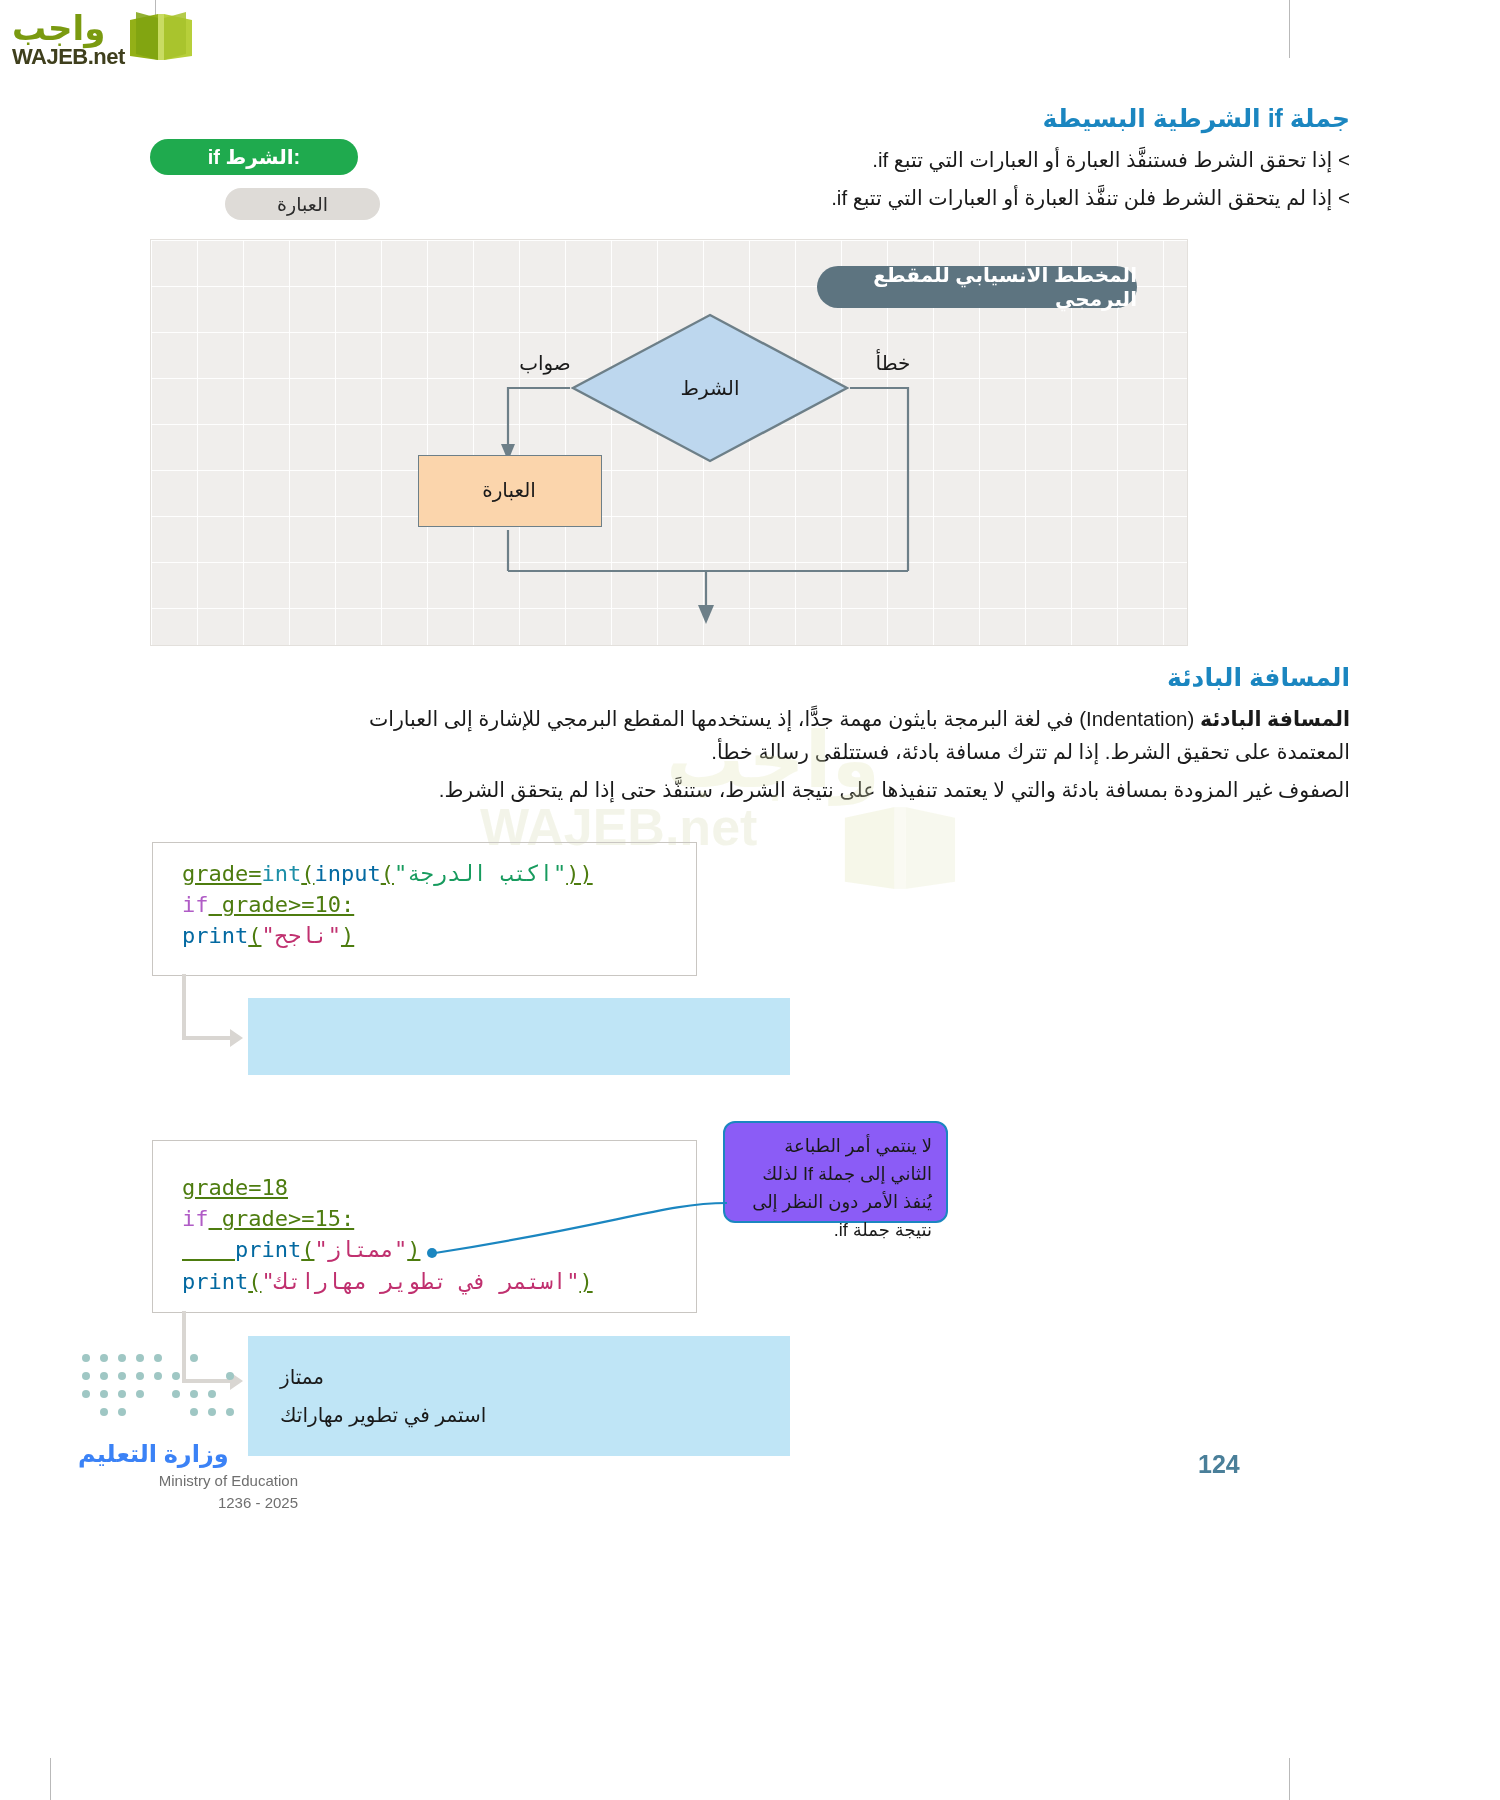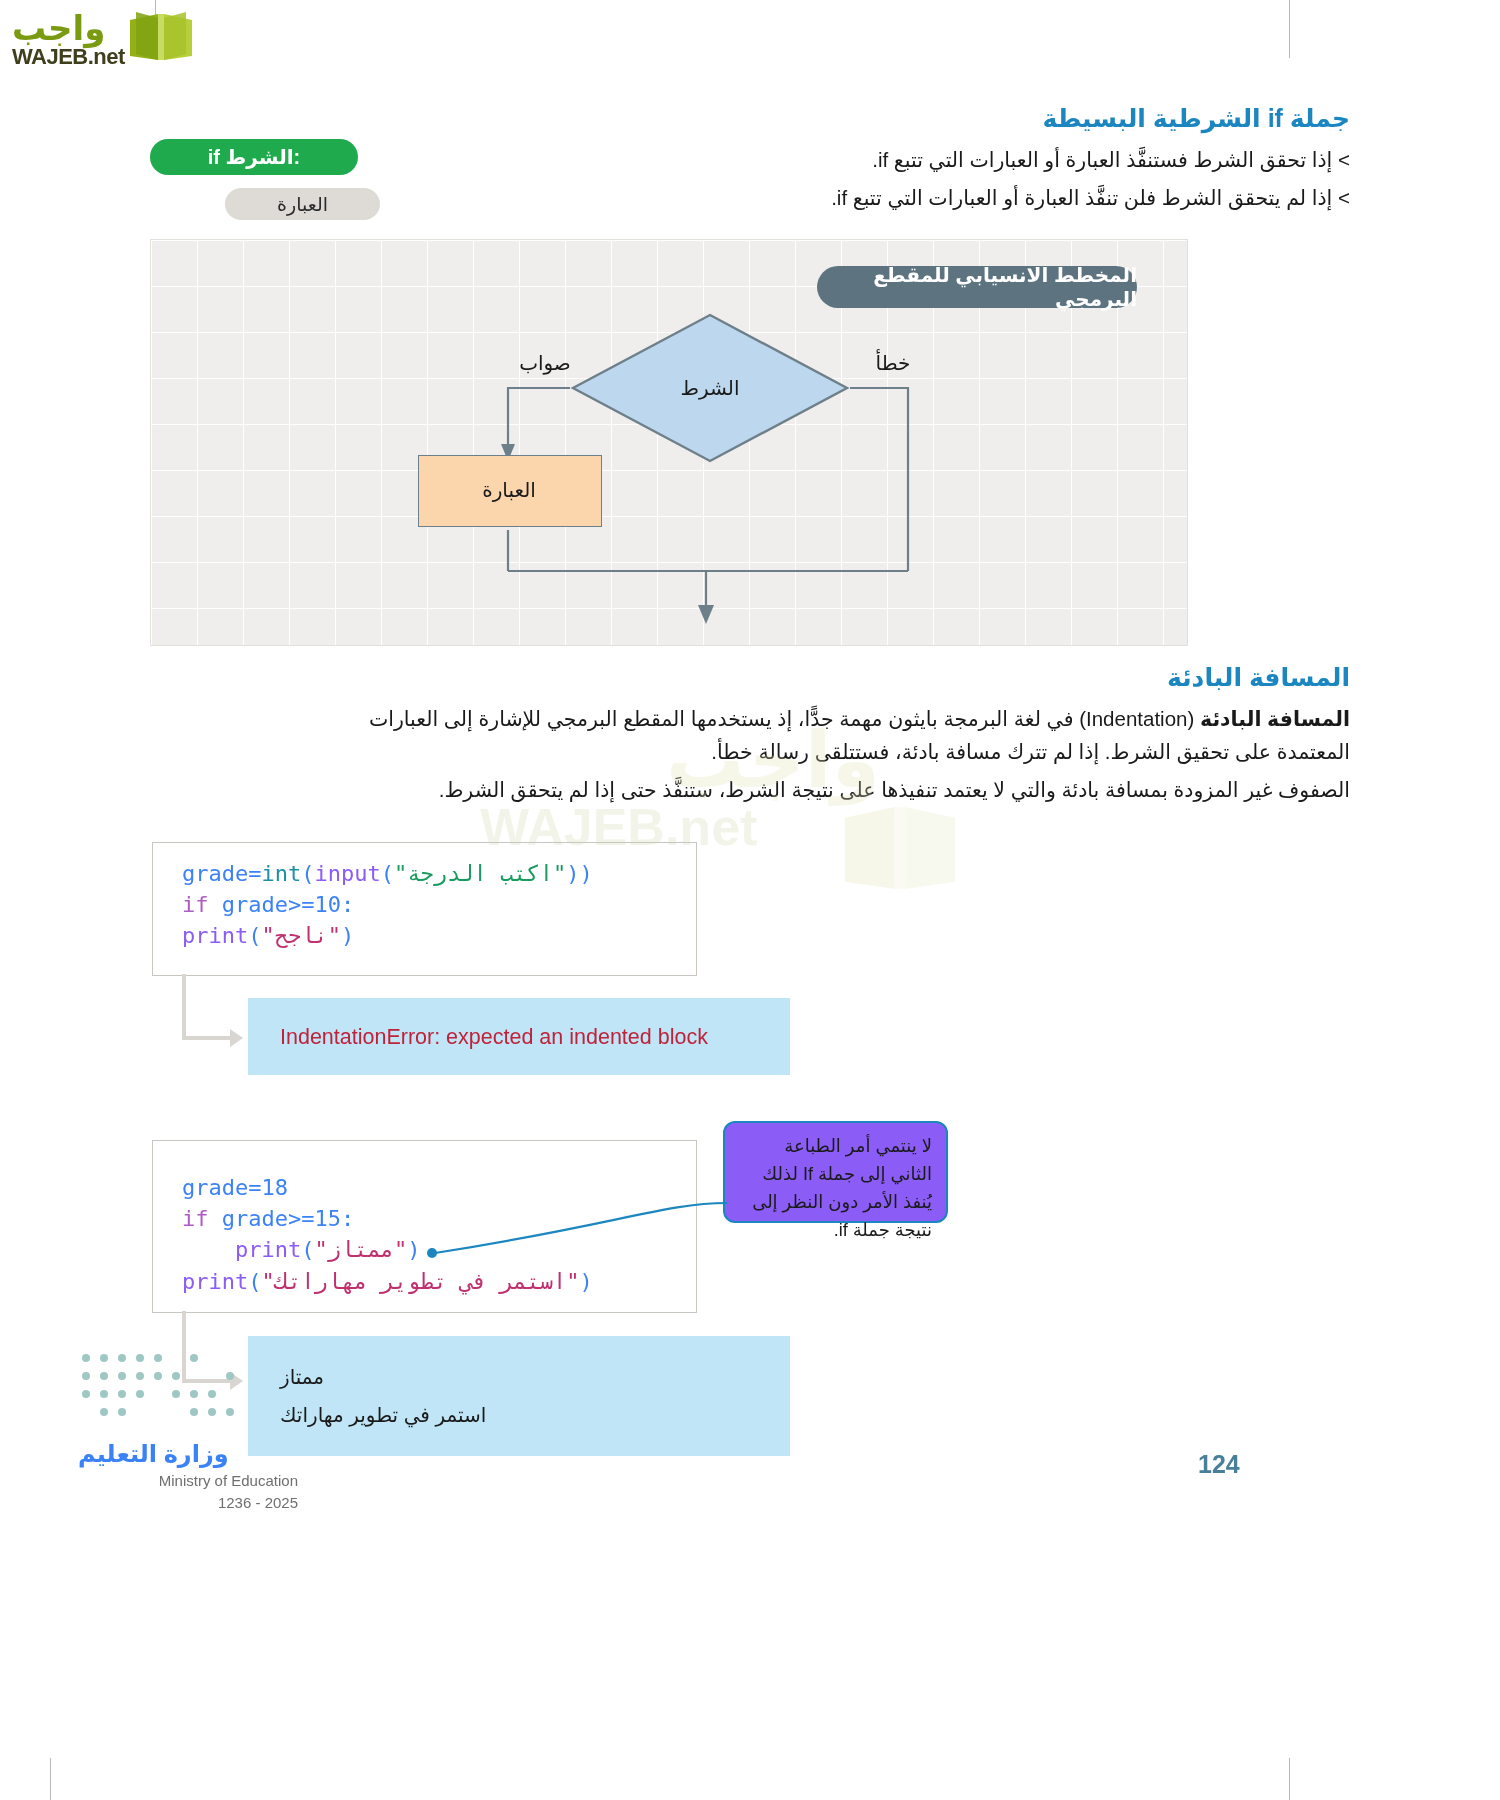--- a/index.html
+++ b/index.html
@@ -43,26 +43,26 @@
   .diamond{position:absolute;}
   .fc-label{position:absolute;font-size:20px;color:#1a1a1a;direction:rtl;}
   .fc-shape-text{position:absolute;font-size:20px;color:#1a1a1a;direction:rtl;
      display:flex;align-items:center;justify-content:center;}
   .box-orange{position:absolute;background:#fbd5ac;border:1.6px solid #6d7f88;}
 
   
   .codebox{position:absolute;border:1.8px solid #c9c6c2;background:transparent;}
   .code{position:absolute;direction:ltr;text-align:left;
      font-family:"DejaVu Sans Mono","Liberation Mono",monospace;font-size:22px;line-height:1.42;white-space:pre;}
-  .k-plain{color:#3b82f6;}
+  .k-plain{color:#4d7c0f;text-decoration:underline;}
   .k-kw{color:#b05cc6;}
   .k-fn{color:#1d8fa8;}
   .k-str{color:#179b5e;}
   .k-str2{color:#c0306f;}
-  .k-print{color:#8b5cf6;}
+  .k-print{color:#0369a1;}
 
   
   .outbox{position:absolute;background:#bfe5f6;}
   .out-err{position:absolute;color:#c0223a;font-size:21.5px;direction:ltr;text-align:left;}
   .out-line{position:absolute;color:#1a1a1a;font-size:20px;direction:rtl;text-align:right;}
 
   
   .conn{position:absolute;background:#d9d6d2;}
   .conn-arrow{position:absolute;width:0;height:0;border-top:9px solid transparent;
       border-bottom:9px solid transparent;border-left:13px solid #d9d6d2;}
@@ -166,21 +166,20 @@
   </svg>
 
   <div class="codebox" style="left:152px;top:842px;width:543px;height:132px;"></div>
   <div class="code" id="code1" style="left:182px;top:858px;width:510px;"><div><span class="k-plain">grade=</span><span class="k-fn">int</span><span class="k-plain">(</span><span class="k-print">input</span><span class="k-plain">(</span><span class="k-str">"اكتب الدرجة"</span><span class="k-plain">))</span></div><div><span class="k-kw">if</span><span class="k-plain"> grade&gt;=10:</span></div><div><span class="k-print">print</span><span class="k-plain">(</span><span class="k-str2">"ناجح"</span><span class="k-plain">)</span></div></div>
 
   <div class="conn" style="left:182px;top:974px;width:4px;height:66px;"></div>
   <div class="conn" style="left:182px;top:1036px;width:50px;height:4px;"></div>
   <div class="conn-arrow" style="left:230px;top:1029px;"></div>
 
   <div class="outbox" style="left:248px;top:998px;width:542px;height:77px;"></div>
-  <div class="out-err" style="left:280px;top:1025px;width:500px;">IndentationError: expected an indented block</div>
 
   <div class="codebox" style="left:152px;top:1140px;width:543px;height:171px;"></div>
   <div class="code" id="code2" style="left:182px;top:1172px;width:510px;"><div><span class="k-plain">grade=18</span></div><div><span class="k-kw">if</span><span class="k-plain"> grade&gt;=15:</span></div><div><span class="k-plain">    </span><span class="k-print">print</span><span class="k-plain">(</span><span class="k-str2">"ممتاز"</span><span class="k-plain">)</span></div><div><span class="k-print">print</span><span class="k-plain">(</span><span class="k-str2">"استمر في تطوير مهاراتك"</span><span class="k-plain">)</span></div></div>
 
   <div class="callout" style="left:723px;top:1121px;width:225px;height:102px;">لا ينتمي أمر الطباعة الثاني إلى جملة If لذلك يُنفذ الأمر دون النظر إلى نتيجة جملة if.</div>
   <svg style="position:absolute;left:415px;top:1195px;width:320px;height:80px;" viewBox="0 0 320 80">
     <path d="M312 8 C250 8 200 30 20 58" fill="none" stroke="#1b86c0" stroke-width="2.2"></path>
     <circle cx="17" cy="58" r="5" fill="#1b86c0"></circle>
   </svg>
 

